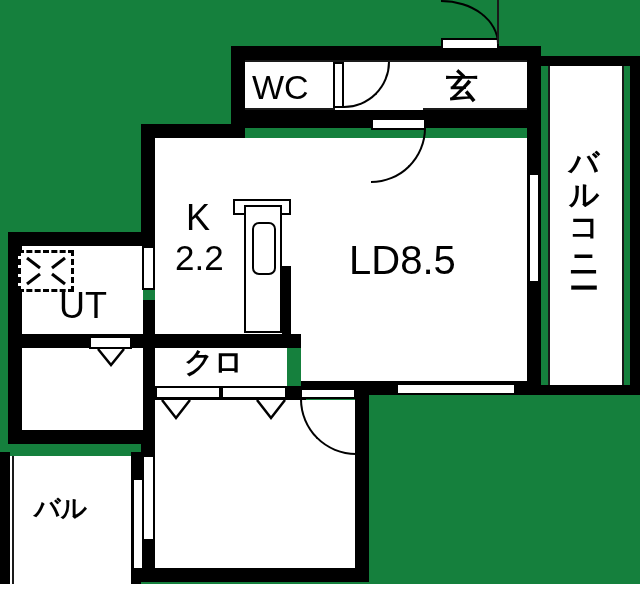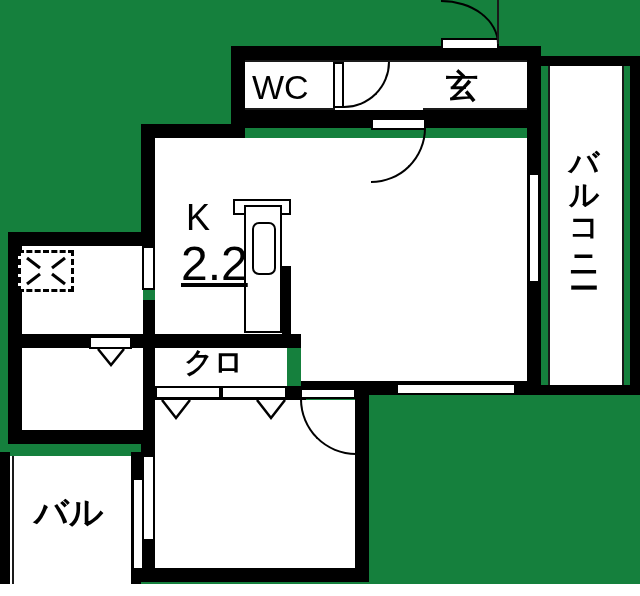--- a/index.html
+++ b/index.html
@@ -218,23 +218,25 @@
   <div class="window" style="left:142px;top:455px;width:13px;height:86px;"></div>
   <div class="window" style="left:132px;top:478px;width:12px;height:92px;"></div>
 
   <div class="label lbl-lat" style="left:252px;top:70px;font-size:34px;">WC</div>
 
   <div class="label lbl-jp" style="left:446px;top:70px;font-size:32px;">玄</div>
 
   <div class="label lbl-jp vertical" style="left:569px;top:128px;font-size:30px;">バルコニー</div>
 
   <div class="label lbl-lat" style="left:186px;top:200px;font-size:36px;">K</div>
-  <div class="label lbl-lat" style="left:181px;top:240px;font-size:48px;text-decoration:underline;">2.2</div>
-
-
+  <div class="label lbl-lat" style="left:175px;top:240px;font-size:35px;">2.2</div>
+
+  <div class="label lbl-lat" style="left:349px;top:240px;font-size:40px;">LD8.5</div>
+
+  <div class="label lbl-lat" style="left:59px;top:288px;font-size:36px;">UT</div>
 
 
   <div class="label lbl-jp" style="left:184px;top:348px;font-size:29px;">クロ</div>
 
 
-  <div class="label lbl-jp" style="left:34px;top:495px;font-size:34px;">バル</div>
+  <div class="label lbl-jp" style="left:34px;top:495px;font-size:26px;">バル</div>
 
 </div>
 
 </body></html>

